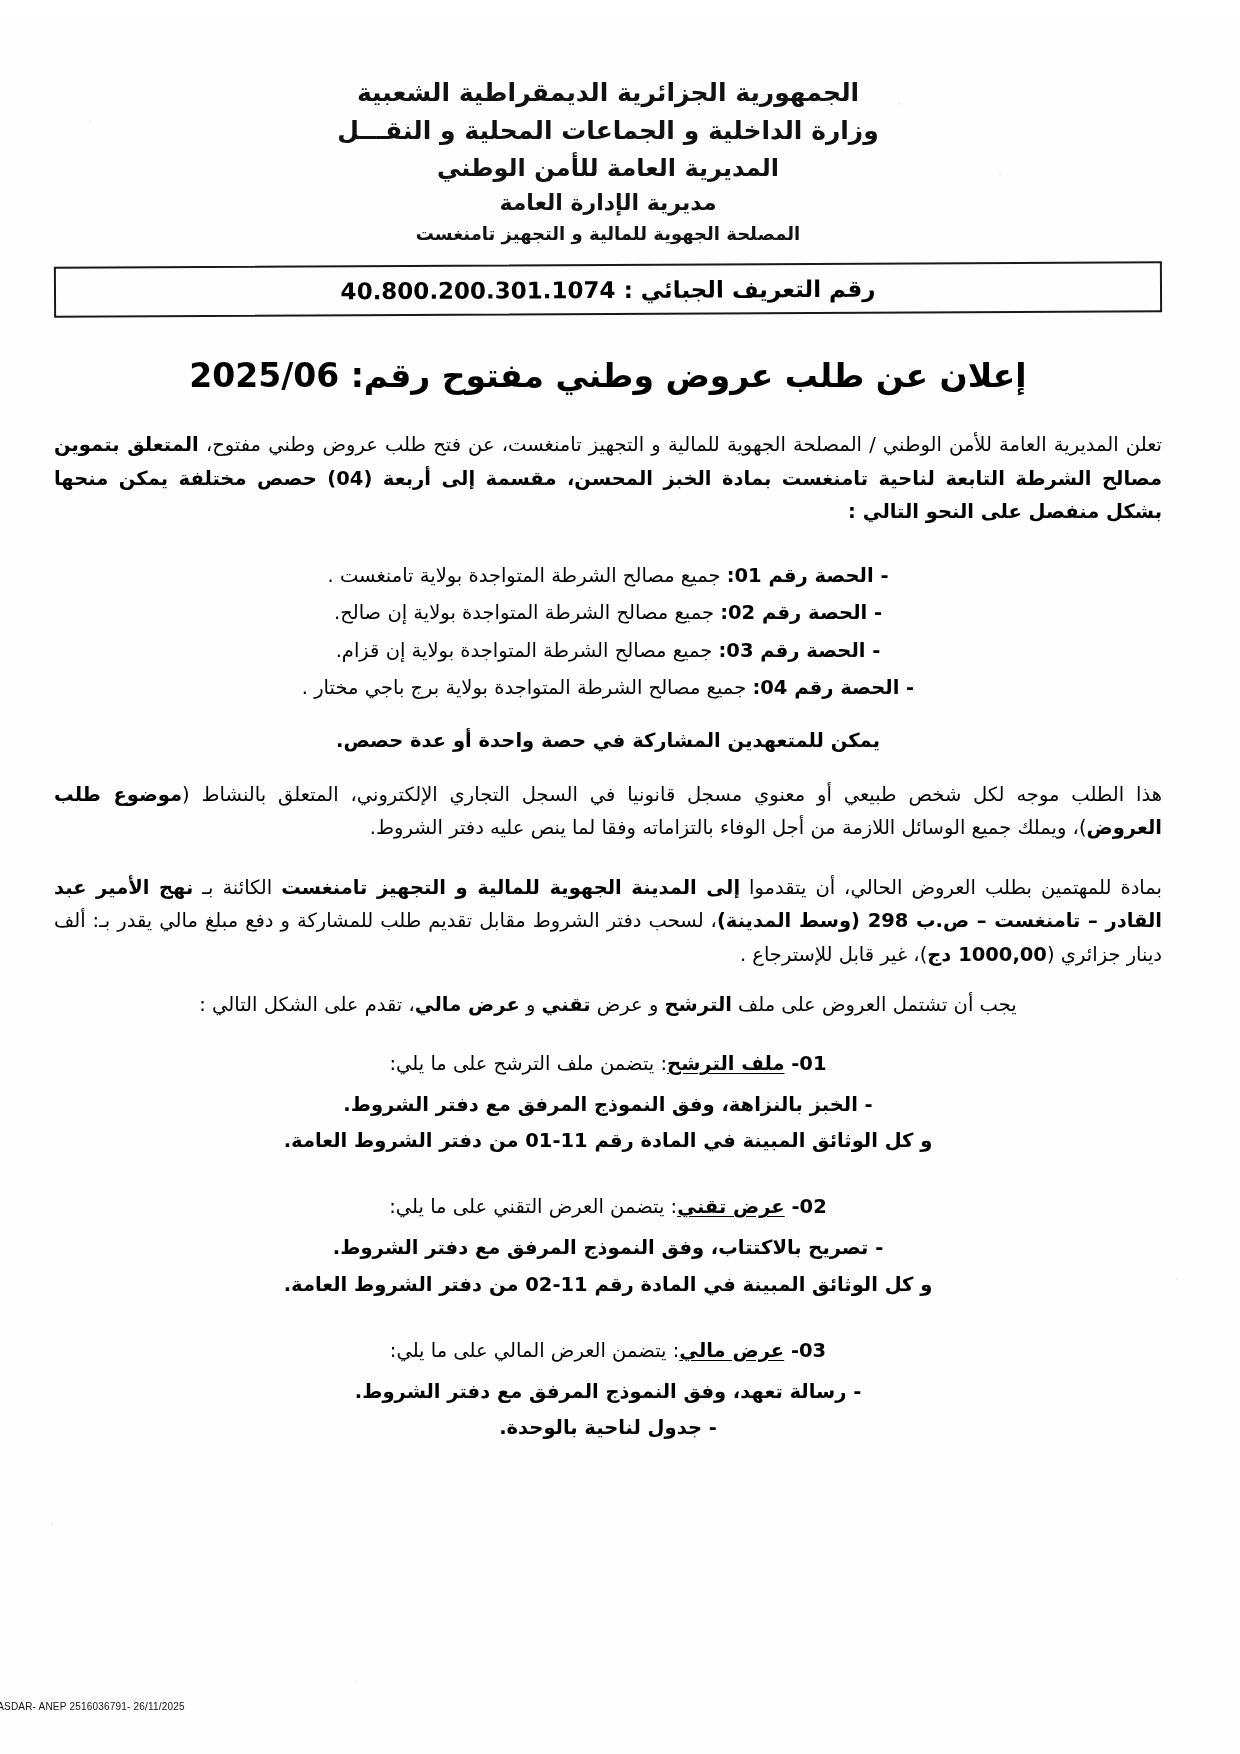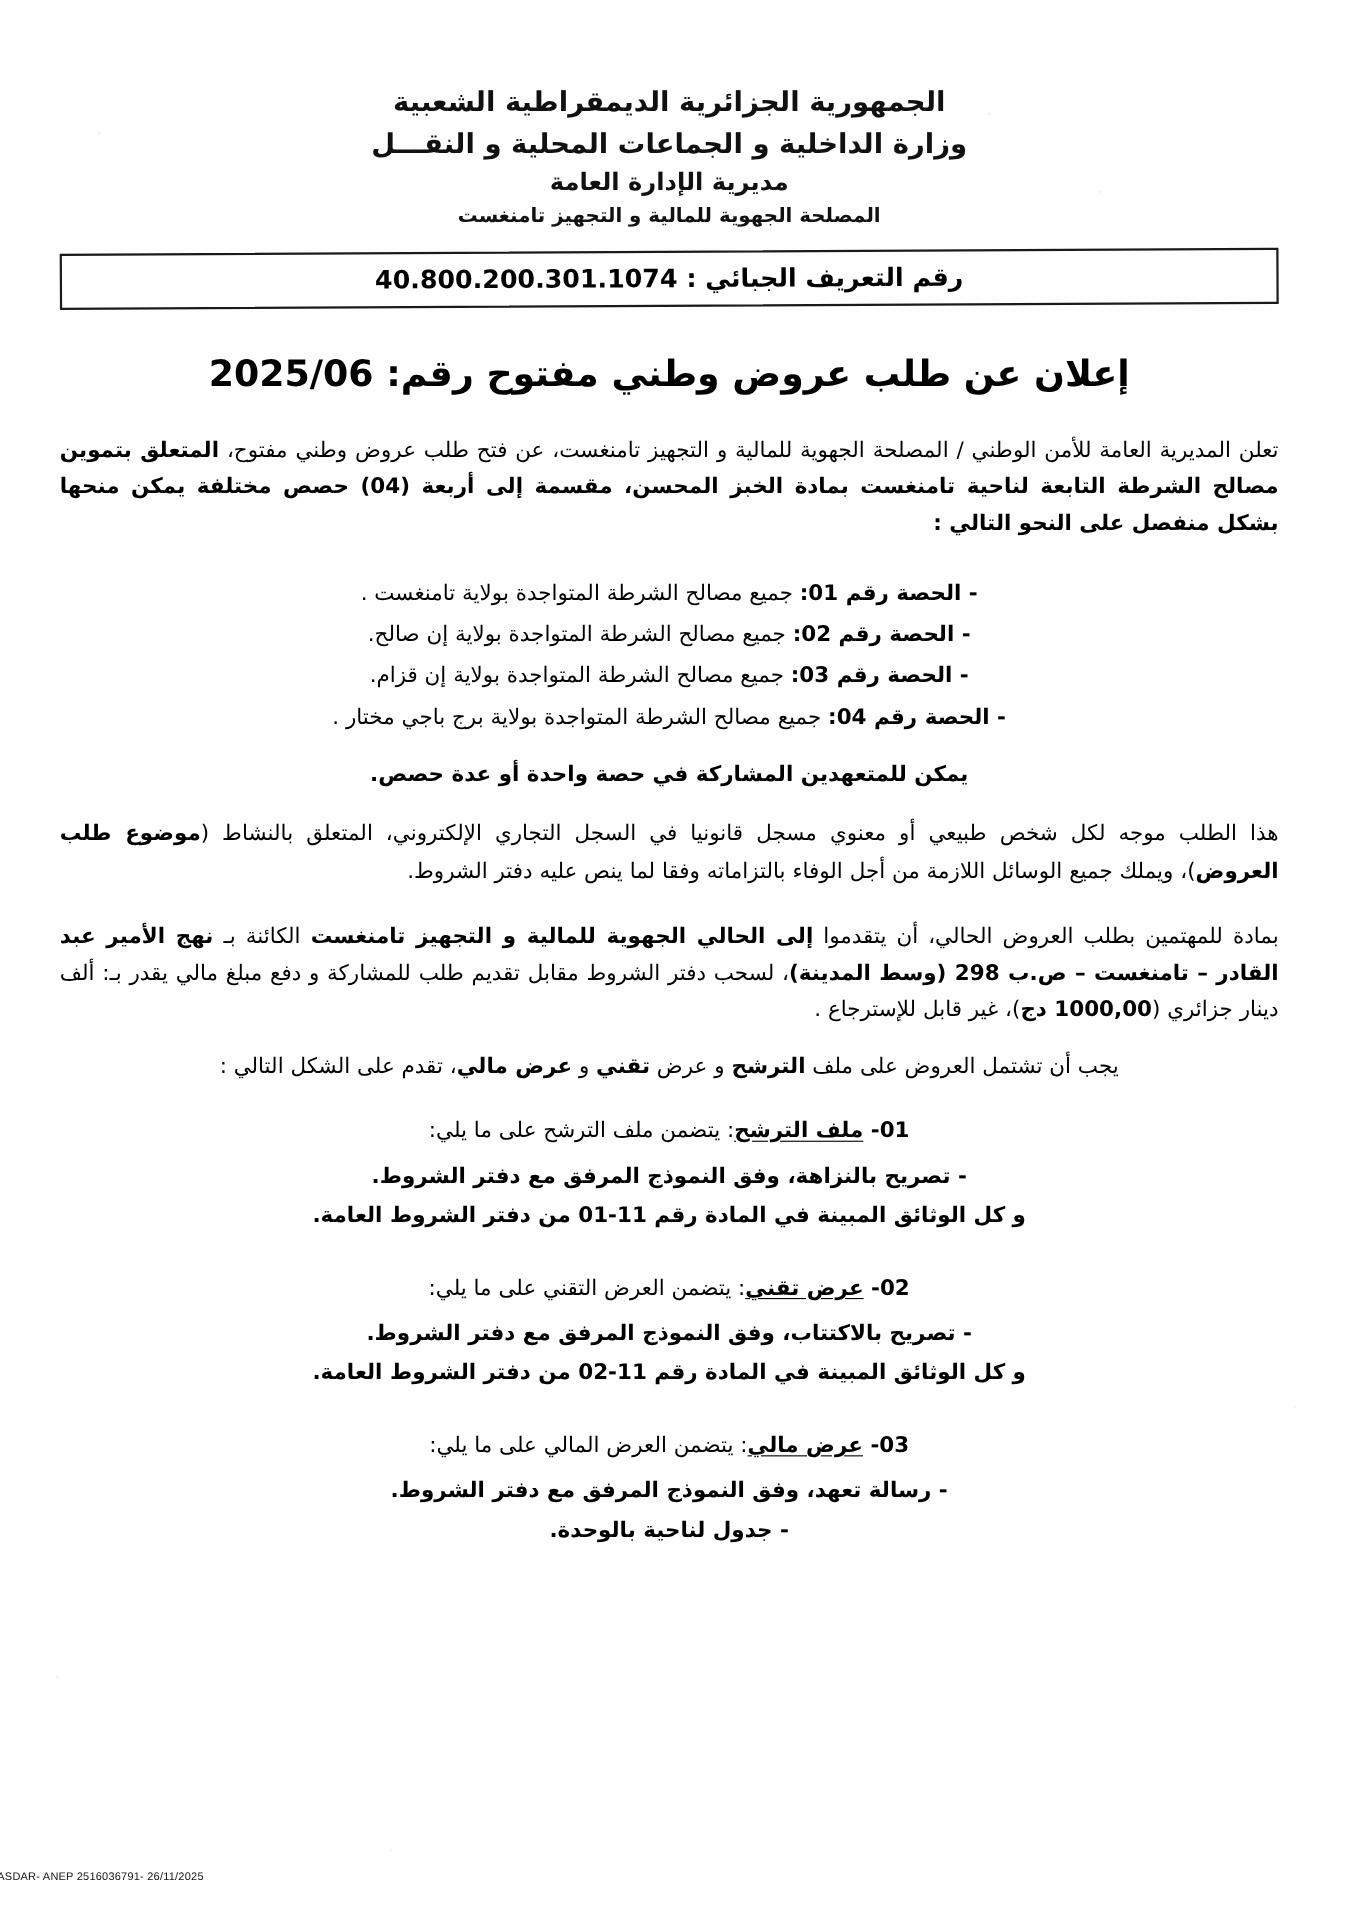--- a/index.html
+++ b/index.html
@@ -174,20 +174,21 @@
 <body>
 
 <div class="page">
   <div class="paper-noise"></div>
 
   <div class="content">
 
     <div class="masthead">
       <div class="line m1">الجمهورية الجزائرية الديمقراطية الشعبية</div>
       <div class="line m2">وزارة الداخلية و الجماعات المحلية و النقـــل</div>
+      <div class="line m3">المديرية العامة للأمن الوطني</div>
       <div class="line m4">مديرية الإدارة العامة</div>
       <div class="line m5">المصلحة الجهوية للمالية و التجهيز تامنغست</div>
     </div>
 
     <div class="taxbox">
       <div class="taxbox-inner">
         <span class="lbl">رقم التعريف الجبائي :</span>
         <span class="num">40.800.200.301.1074</span>
       </div>
     </div>
@@ -213,34 +214,34 @@
       </li>
     </ul>
 
     <div class="center-note">يمكن للمتعهدين المشاركة في حصة واحدة أو عدة حصص.</div>
 
     <div class="para">
       <span>هذا الطلب موجه لكل شخص طبيعي أو معنوي مسجل قانونيا في السجل التجاري الإلكتروني، المتعلق بالنشاط (</span><b>موضوع طلب العروض</b><span>)، ويملك جميع الوسائل اللازمة من أجل الوفاء بالتزاماته وفقا لما ينص عليه دفتر الشروط.</span>
     </div>
 
     <div class="para">
-      <span>بمادة للمهتمين بطلب العروض الحالي، أن يتقدموا </span><b>إلى الحالي الجهوية للمالية و التجهيز تامنغست</b><span> الكائنة بـ </span><b>نهج الأمير عبد القادر – تامنغست – ص.ب 298 (وسط المدينة)</b><span>، لسحب دفتر الشروط مقابل تقديم طلب للمشاركة و دفع مبلغ مالي يقدر بـ: ألف دينار جزائري (</span><b>1000,00 دج</b><span>)، غير قابل للإسترجاع .</span>
+      <span>بمادة للمهتمين بطلب العروض الحالي، أن يتقدموا </span><b>إلى المدينة الجهوية للمالية و التجهيز تامنغست</b><span> الكائنة بـ </span><b>نهج الأمير عبد القادر – تامنغست – ص.ب 298 (وسط المدينة)</b><span>، لسحب دفتر الشروط مقابل تقديم طلب للمشاركة و دفع مبلغ مالي يقدر بـ: ألف دينار جزائري (</span><b>1000,00 دج</b><span>)، غير قابل للإسترجاع .</span>
     </div>
 
     <div class="center-note" style="font-weight:normal">
       <span>يجب أن تشتمل العروض على ملف </span><b>الترشح</b><span> و عرض </span><b>تقني</b><span> و </span><b>عرض مالي</b><span>، تقدم على الشكل التالي :</span>
     </div>
 
     <div class="section">
       <div class="sec-head">
         <span>01-</span>
         <span class="u">ملف الترشح</span><span class="norm">: يتضمن ملف الترشح على ما يلي:</span>
       </div>
       <div class="sec-block">
-        <div class="sec-line">- تصريح بالنزاهة، وفق النموذج المرفق مع دفتر الشروط.</div>
+        <div class="sec-line">- الخبز بالنزاهة، وفق النموذج المرفق مع دفتر الشروط.</div>
         <div class="sec-line">و كل الوثائق المبينة في المادة رقم 11-01 من دفتر الشروط العامة.</div>
       </div>
     </div>
 
     <div class="section">
       <div class="sec-head">
         <span>02-</span>
         <span class="u">عرض تقني</span><span class="norm">: يتضمن العرض التقني على ما يلي:</span>
       </div>
       <div class="sec-block">

